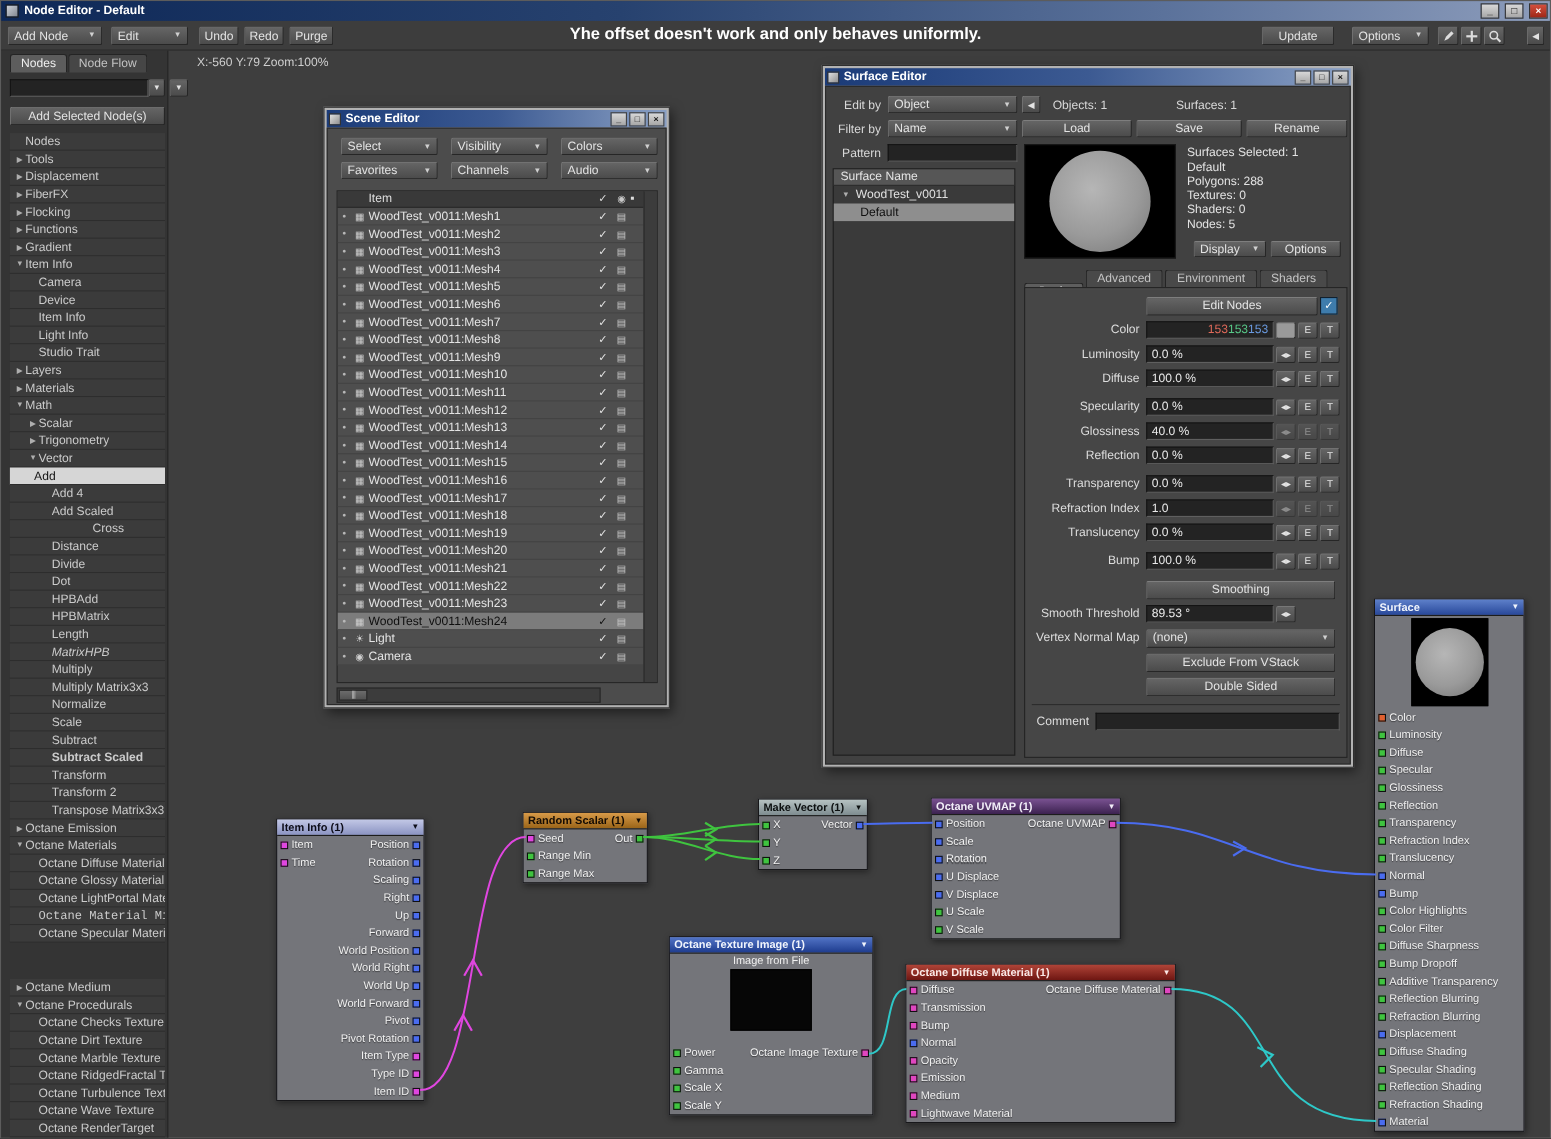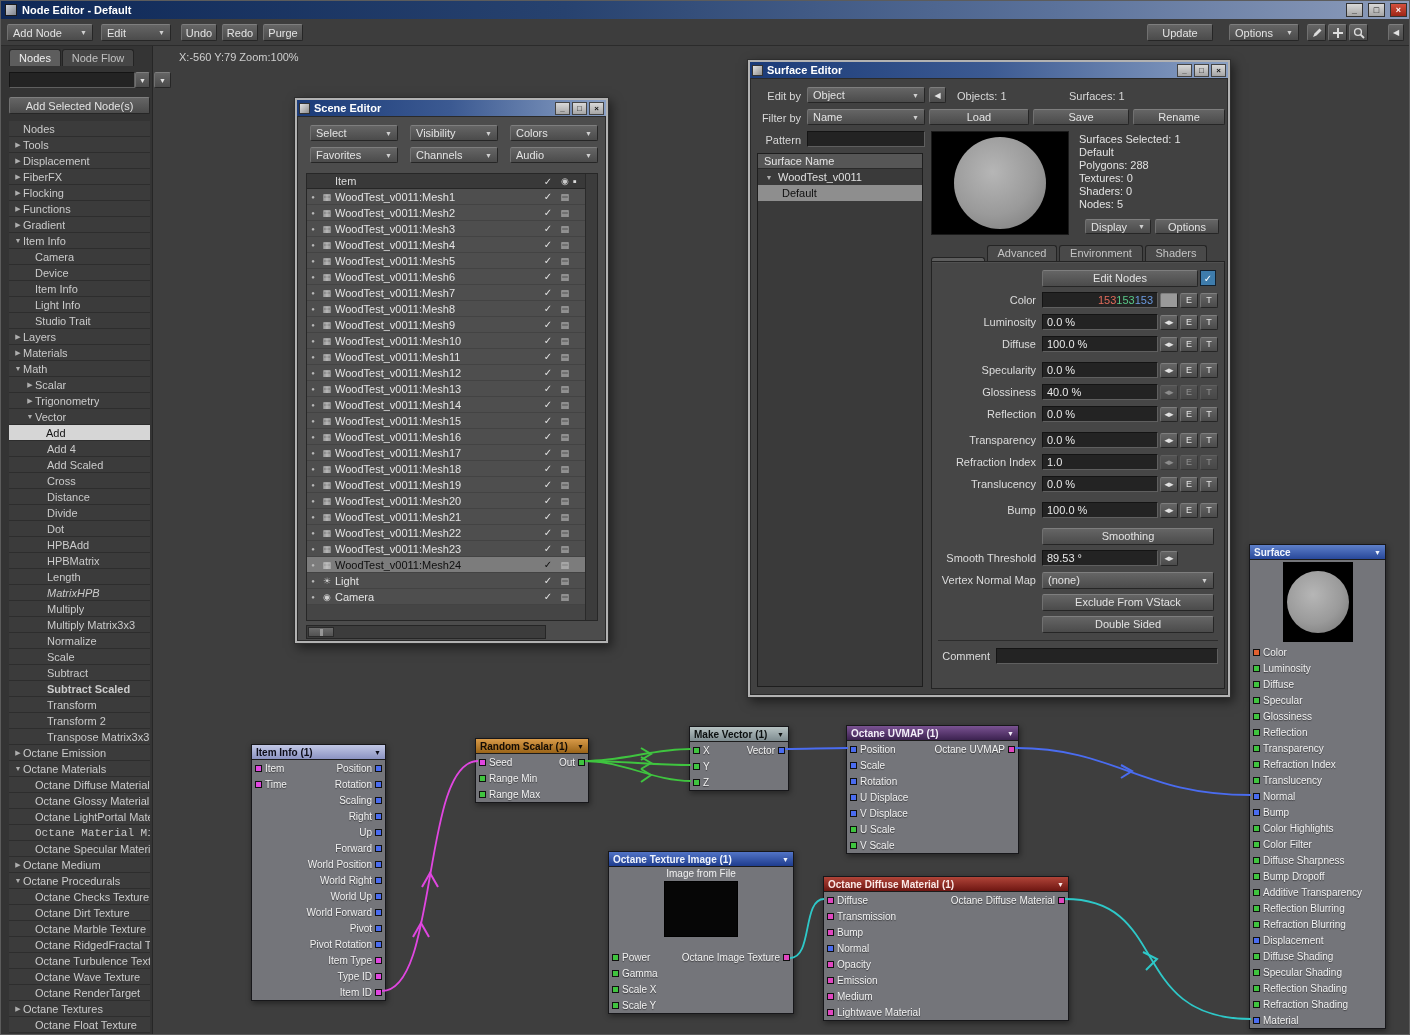--- a/index.html
+++ b/index.html
@@ -115,20 +115,21 @@
       <span>Add Node</span>
       <span class="dar">▼</span>
     </span>
   <span class="btn dd abs" style="left:100px;top:23px;width:70px;z-index:3">
       <span>Edit</span>
       <span class="dar">▼</span>
     </span>
   <span class="btn abs" style="left:180px;top:23px;width:36px;z-index:3">Undo</span>
   <span class="btn abs" style="left:221px;top:23px;width:36px;z-index:3">Redo</span>
   <span class="btn abs" style="left:262px;top:23px;width:40px;z-index:3">Purge</span>
+  <div id="msg">Yhe offset doesn't work and only behaves uniformly.</div>
   <span class="btn abs" style="left:1146px;top:23px;width:66px;z-index:3">Update</span>
   <span class="btn dd abs" style="left:1228px;top:23px;width:70px;z-index:3">
       <span>Options</span>
       <span class="dar">▼</span>
     </span>
   <span class="btn abs iconbtn" style="left:1306px;top:23px;width:19px;z-index:3">
       <svg width="12" height="12" viewBox="0 0 12 12">
         <path d="M2 10 L3.5 6.5 L8.5 1.5 L10.5 3.5 L5.5 8.5 Z" fill="#ddd"></path>
       </svg>
     </span>
@@ -226,33 +227,33 @@
         <span class="sb-label">Scalar</span>
       </div>
       <div class="sb-item" style="padding-left: 16px;">
         <span class="sb-arrow">▶</span>
         <span class="sb-label">Trigonometry</span>
       </div>
       <div class="sb-item" style="padding-left: 16px;">
         <span class="sb-arrow">▼</span>
         <span class="sb-label">Vector</span>
       </div>
-      <div class="sb-item sel" style="padding-left: 27px;">
+      <div class="sb-item sel" style="padding-left: 12px;">
         <span class="sb-arrow"></span>
         <span class="sb-label">Add</span>
       </div>
       <div class="sb-item" style="padding-left: 28px;">
         <span class="sb-arrow"></span>
         <span class="sb-label">Add 4</span>
       </div>
       <div class="sb-item" style="padding-left: 28px;">
         <span class="sb-arrow"></span>
         <span class="sb-label">Add Scaled</span>
       </div>
-      <div class="sb-item" style="padding-left: 28px;">
+      <div class="sb-item" style="padding-left: 28px; justify-content: center;">
         <span class="sb-arrow"></span>
         <span class="sb-label">Cross</span>
       </div>
       <div class="sb-item" style="padding-left: 28px;">
         <span class="sb-arrow"></span>
         <span class="sb-label">Distance</span>
       </div>
       <div class="sb-item" style="padding-left: 28px;">
         <span class="sb-arrow"></span>
         <span class="sb-label">Divide</span>
@@ -334,21 +335,21 @@
         <span class="sb-label">Octane LightPortal Mate</span>
       </div>
       <div class="sb-item" style="padding-left: 16px; font-family: Liberation Mono, monospace;">
         <span class="sb-arrow"></span>
         <span class="sb-label">Octane Material Mixer</span>
       </div>
       <div class="sb-item" style="padding-left: 16px;">
         <span class="sb-arrow"></span>
         <span class="sb-label">Octane Specular Materia</span>
       </div>
-      <div class="sb-item" style="padding-left: 4px;">
+      <div class="sb-item" style="padding-left: 4px; margin-top: 33px;">
         <span class="sb-arrow">▶</span>
         <span class="sb-label">Octane Medium</span>
       </div>
       <div class="sb-item" style="padding-left: 4px;">
         <span class="sb-arrow">▼</span>
         <span class="sb-label">Octane Procedurals</span>
       </div>
       <div class="sb-item" style="padding-left: 16px;">
         <span class="sb-arrow"></span>
         <span class="sb-label">Octane Checks Texture</span>

